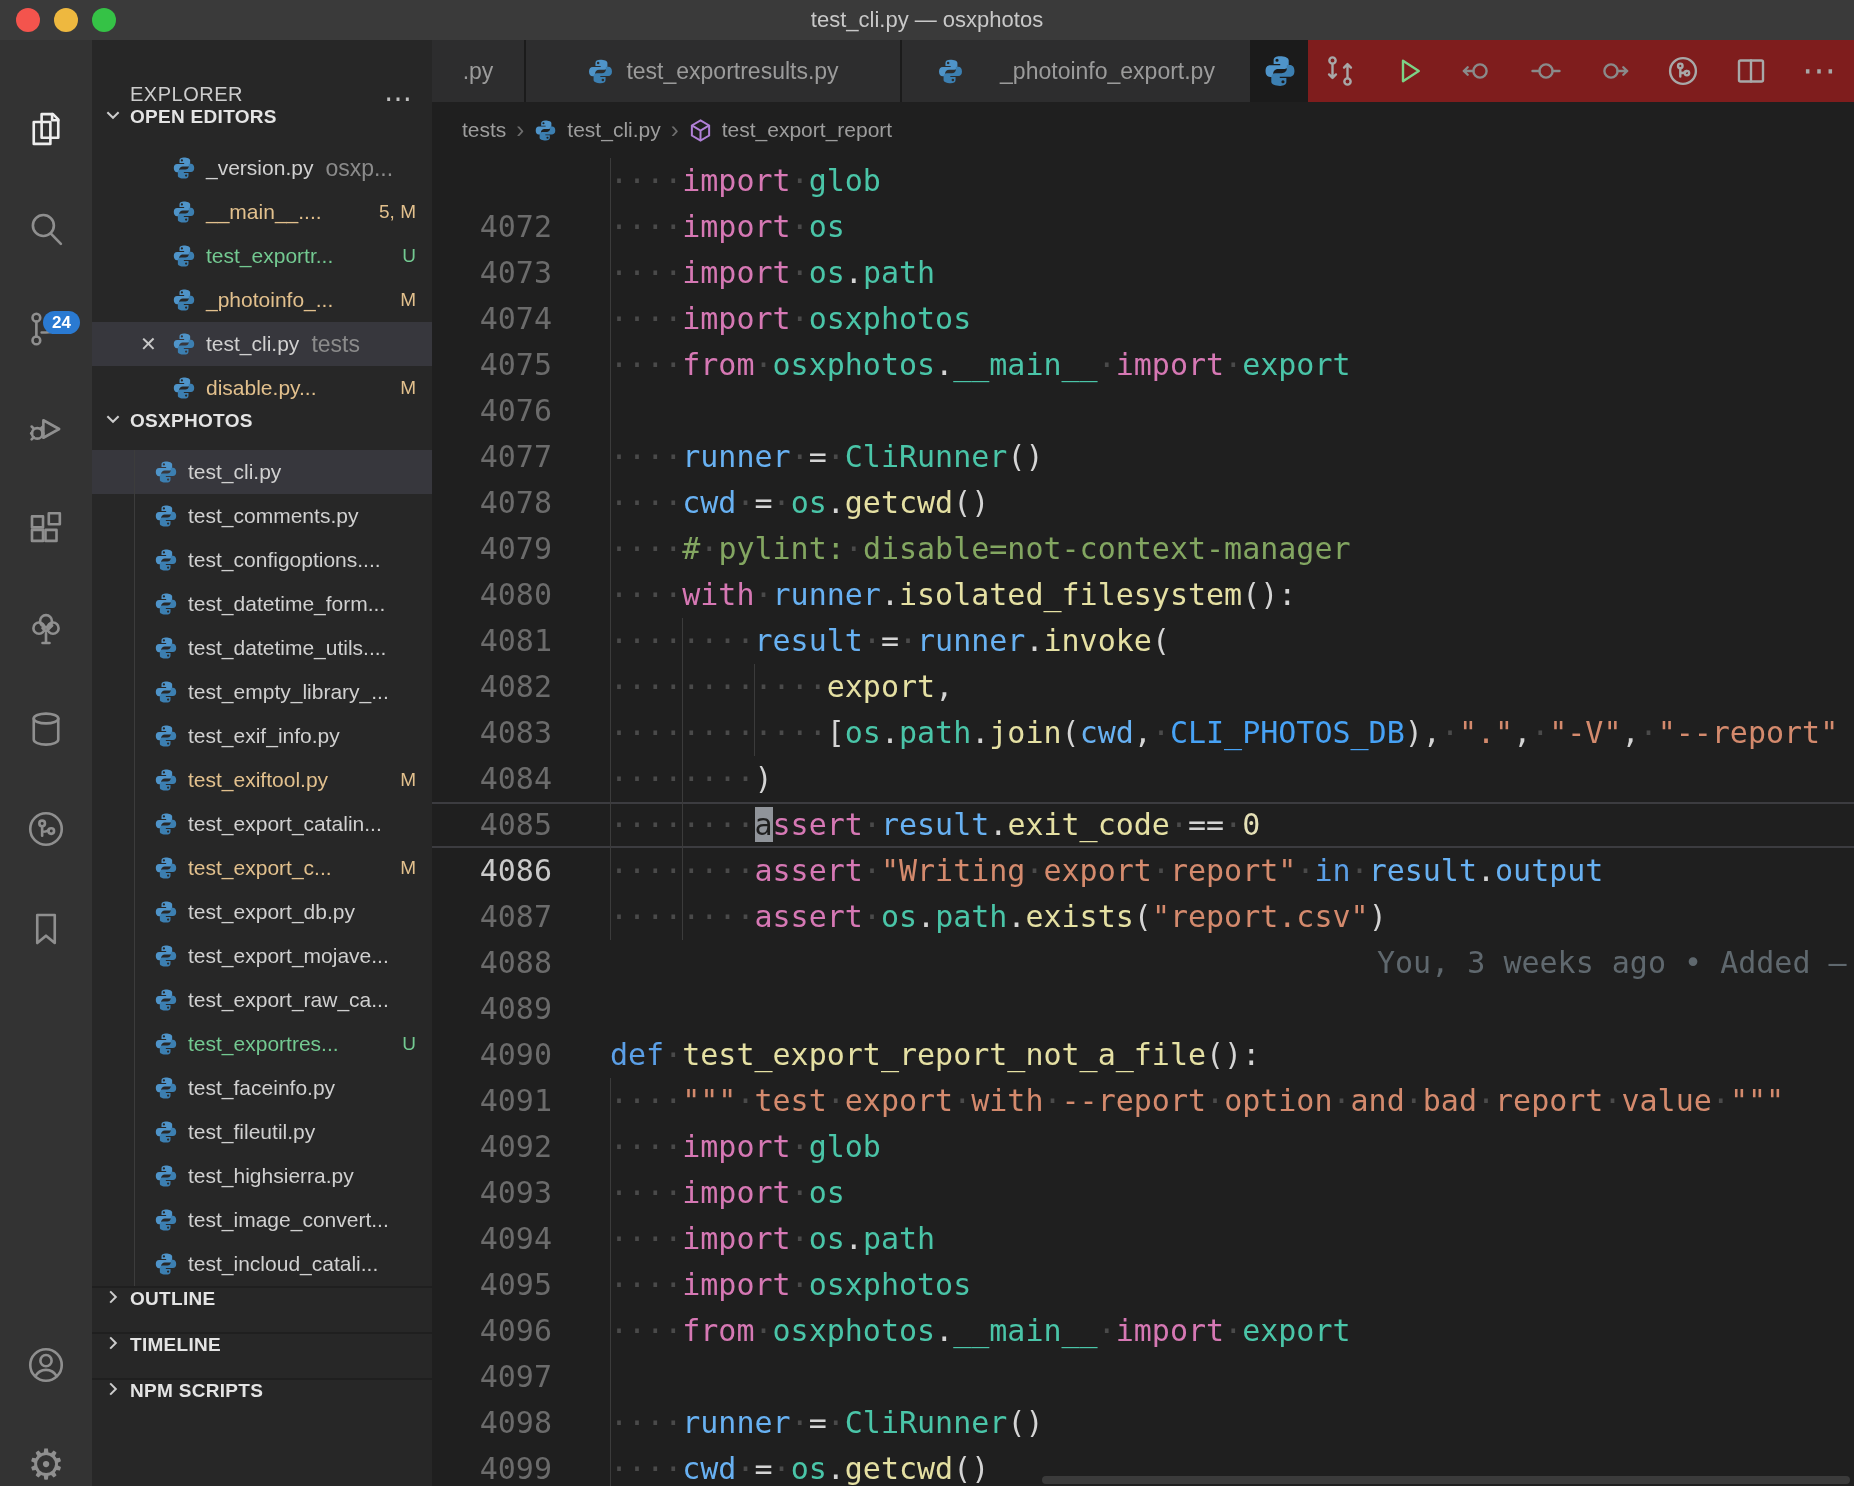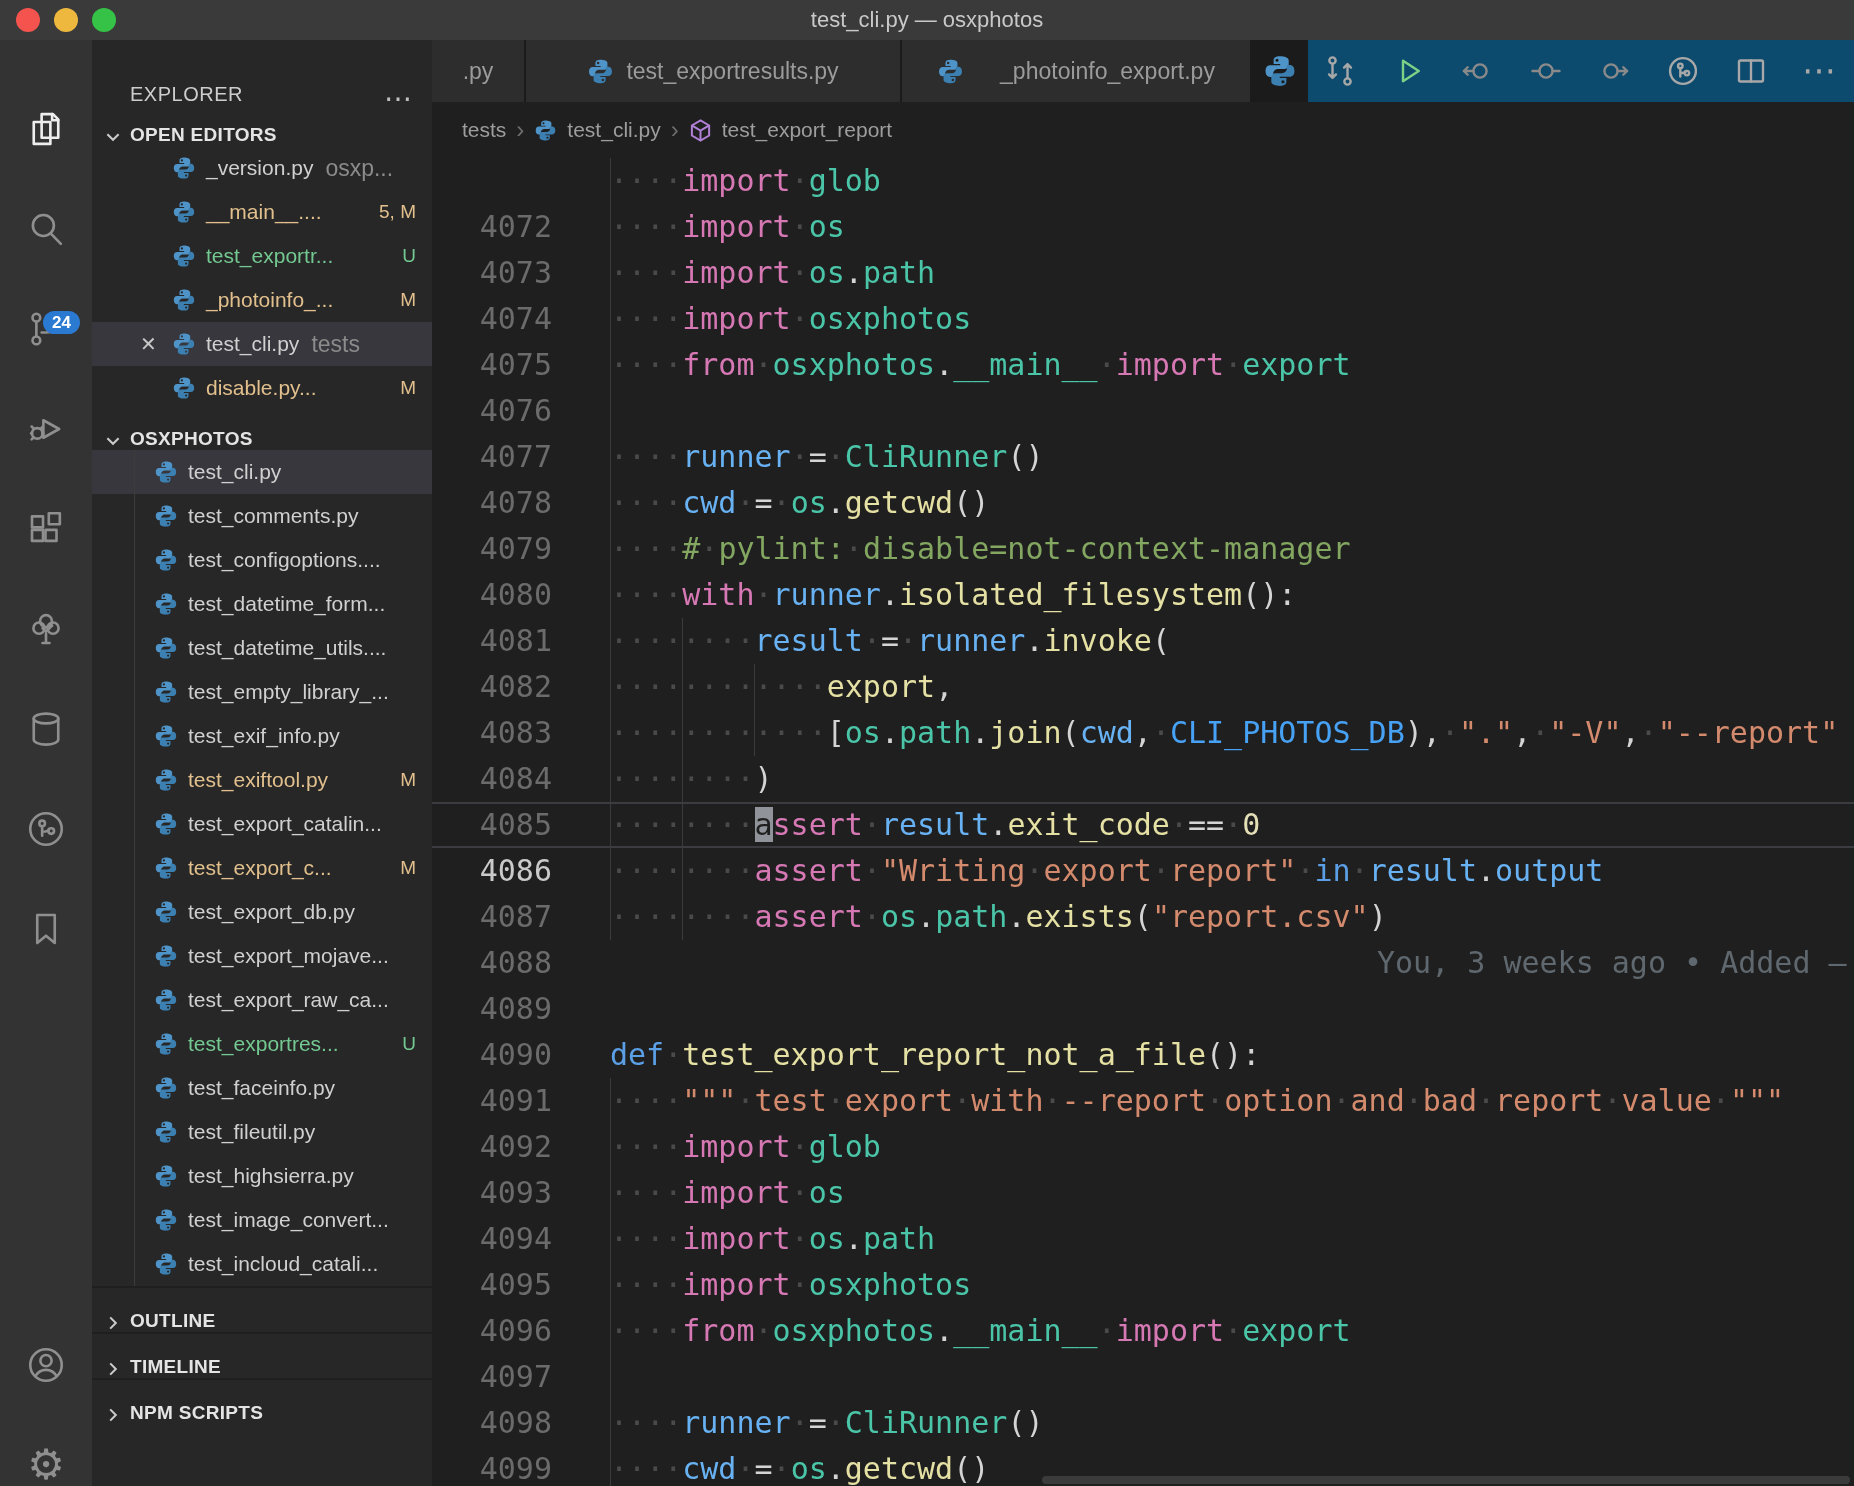--- a/index.html
+++ b/index.html
@@ -29,42 +29,42 @@
   .ab-badge { position:absolute; right:12px; bottom:16px; background:#2a7ad2; color:#ffffff;
     font-size:17px; font-weight:bold; border-radius:13px; padding:3px 9px; line-height:1; }
   .ab-bottom { margin-top:auto; }
   .ab-glyph { font-family:"DejaVu Sans",sans-serif; font-size:42px; color:#8f8f8f; line-height:1; }
 
   
   #sidebar { width:340px; background:#272727; flex:none; display:flex; flex-direction:column; overflow:hidden; color:#c5c5c5; }
   .sb-top { height:50px; display:flex; align-items:flex-end; padding:0 20px 0 38px;margin-top:16px; }
   .sb-top-label { font-size:20px; color:#cdcdcd; letter-spacing:0.5px; }
   .sb-ellipsis { margin-left:auto; color:#c0c0c0; font-size:28px; line-height:0.5; cursor:default; }
-  .sec-header { height:40px; display:flex; align-items:flex-end; gap:8px; padding-left:12px;
+  .sec-header { height:40px; display:flex; align-items:flex-start; gap:8px; padding-left:12px;
     font-size:19px; font-weight:bold; color:#e4e4e4; letter-spacing:0.3px; }
   .sec-header .chev { width:18px; height:18px; stroke:#cccccc; fill:none; stroke-width:1.8; flex:none; }
   .sec-header.bottom { border-top:2px solid #1f1f1f; height:46px; }
   .row { height:44px; display:flex; align-items:center; font-size:21px; white-space:nowrap; overflow:hidden; }
   .row .pyico { width:24px; height:24px; flex:none; margin-right:10px; }
   .row.sel { background:#37373d; }
   .oe { padding-left:48px; }
   .oe .close-slot { width:32px; flex:none; color:#c8c8c8; font-size:20px; }
   .tree-wrap { position:relative; }
   .tree-guide { position:absolute; left:42px; top:0; bottom:0; width:1px; background:#3c3c3c; }
   .tr { padding-left:62px; }
   .fname.st-plain { color:#d0d0d0; } .fname.st-mod { color:#e2c08d; } .fname.st-unt { color:#73c991; }
   .suffix { color:#8b8b8b; font-size:23px; margin-left:12px; }
   .badge { margin-left:auto; padding-right:16px; font-size:19px; }
   .badge.st-mod { color:#e2c08d; } .badge.st-unt { color:#73c991; }
 
   
   #editorcol { flex:1; display:flex; flex-direction:column; overflow:hidden; background:#1f1f1f; }
 
   
-  #tabbar { height:62px; background:#0c4a6e; display:flex; align-items:stretch; flex:none; }
+  #tabbar { height:62px; background:#7f1d1d; display:flex; align-items:stretch; flex:none; }
   .tab { background:#2d2d2e; color:#9b9b9b; font-size:23px; display:flex; align-items:center;
     justify-content:center; gap:12px; border-right:2px solid #1b1b1b; flex:none; overflow:hidden; }
   .tab .pyico { width:27px; height:27px; flex:none; }
   .tab.clip { width:94px; }
   .tab.t2 { width:376px; } .tab.t3 { width:350px;gap:36px; }
   .tab.pinned { width:56px; background:#1b1b1b; border-right:none; }
   .tab.pinned .pyico { width:34px; height:34px; }
   #tab-actions { margin-left:14px; display:flex; align-items:center; gap:30px; padding-right:18px; flex:1; justify-content:space-between; }
   #tab-actions svg { width:36px; height:36px; stroke:#a8a8a8; fill:none; stroke-width:1.6; stroke-linecap:round; stroke-linejoin:round; }
   #tab-actions .dim svg { stroke:#8a8a8a; }

